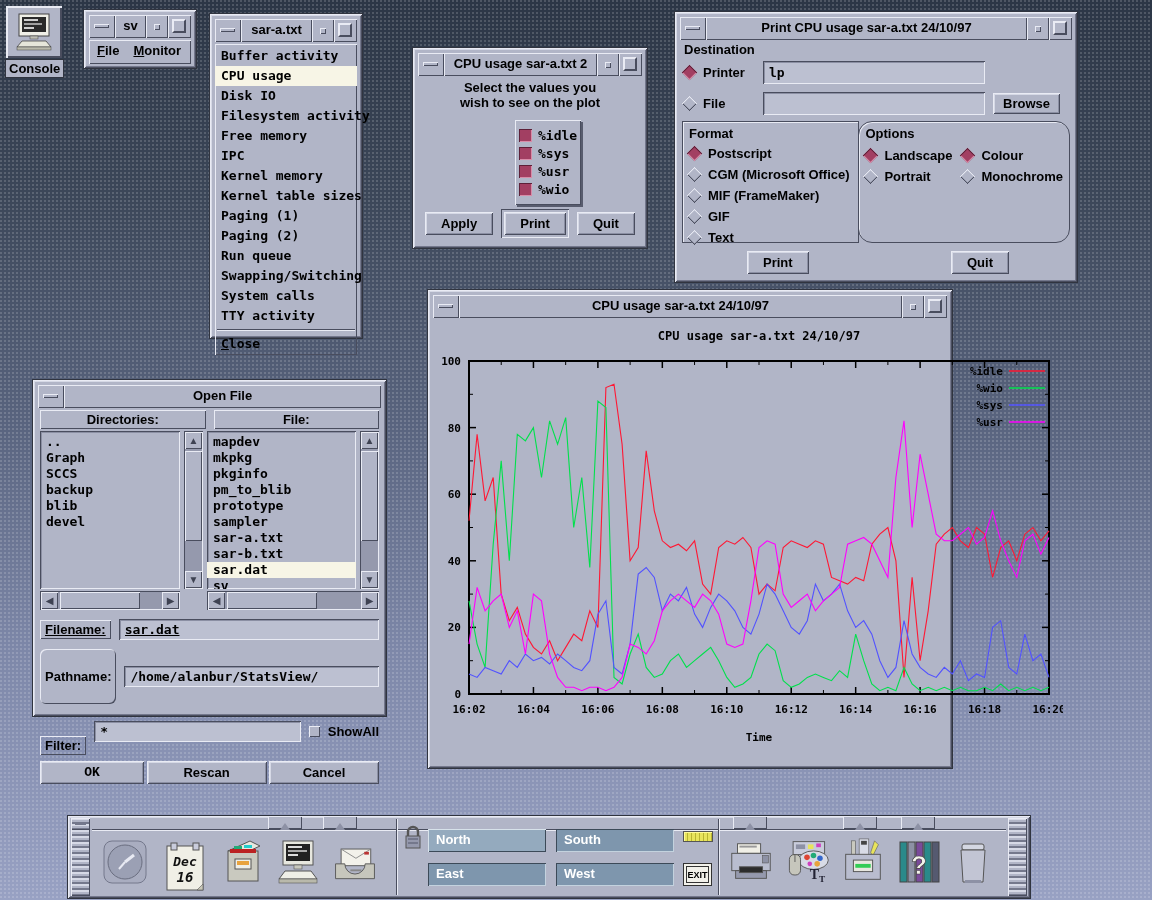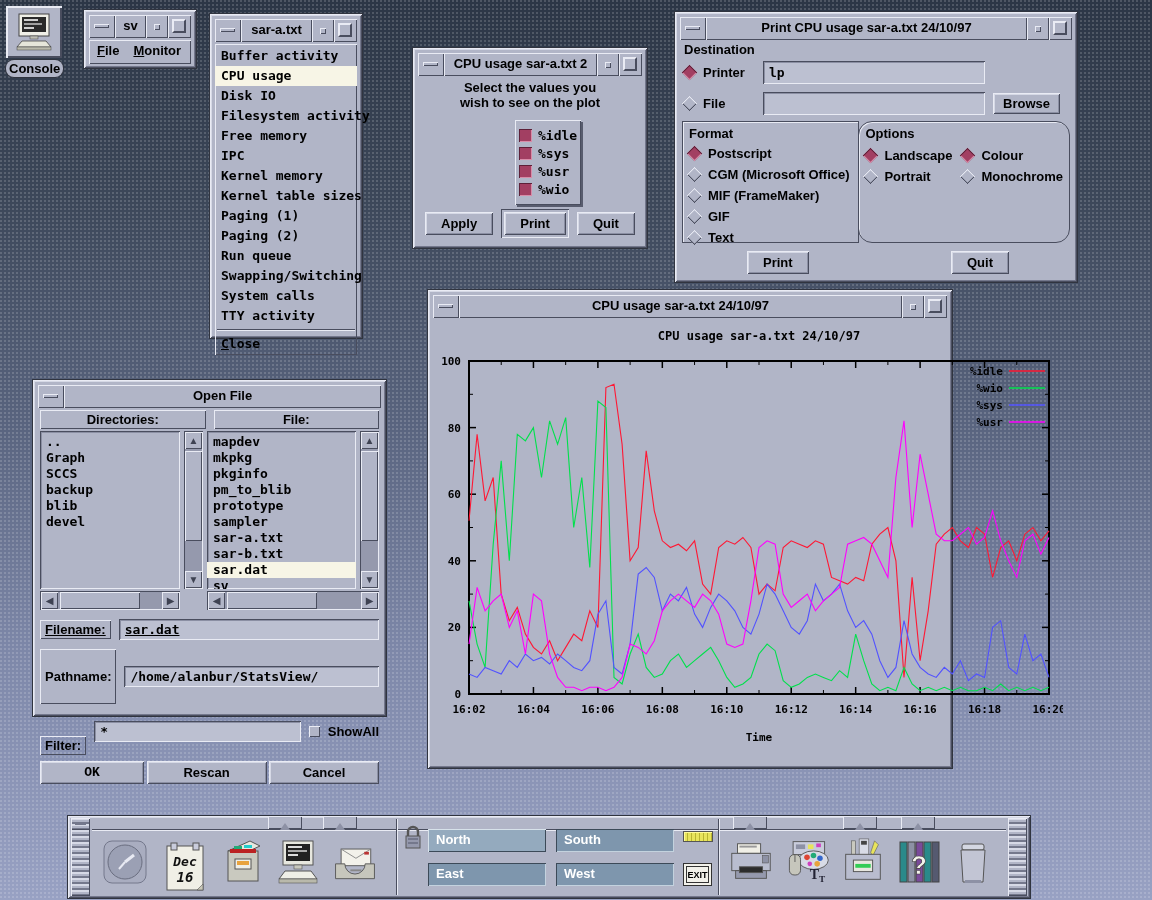--- a/index.html
+++ b/index.html
@@ -91,21 +91,21 @@
       <rect x="6" y="3" width="30" height="22" fill="#efefe7" stroke="#444"></rect>
       <rect x="9" y="6" width="24" height="15" fill="#2a2a2a"></rect>
       <rect x="11" y="8" width="14" height="2" fill="#cfcfcf"></rect>
         <rect x="11" y="12" width="18" height="2" fill="#9f9f9f"></rect>
         <rect x="11" y="16" width="10" height="2" fill="#cfcfcf"></rect>
       <rect x="17" y="25" width="8" height="3" fill="#bdbdb3" stroke="#444" stroke-width="0.5"></rect>
       <polygon points="4,36 38,36 33,30 9,30" fill="#e6e6da" stroke="#444" stroke-width="0.8"></polygon>
       <rect x="4" y="36" width="34" height="3" fill="#b9b9ab" stroke="#444" stroke-width="0.5"></rect>
     </svg>
   </div>
-  <div class="lbl" style="margin-top:2px;background:var(--bg);box-shadow:0 0 0 1px var(--frame);padding:1px 3px;display:inline-block;font-size:13px;border-radius:8px;">Console</div>
+  <div class="lbl" style="margin-top:2px;background:var(--bg);box-shadow:0 0 0 1px var(--frame);padding:1px 3px;display:inline-block;font-size:13px;">Console</div>
 </div>
 
 <div class="win" style="left:84px;top:10px;width:112px;height:58px;">
   <div class="tb">
     <div class="tb-menu">
         <div class="dash"></div>
       </div>
     <div class="tb-title">sv</div>
     <div class="tb-min">
         <div class="dot"></div>
@@ -441,21 +441,21 @@
       <div class="sb-arr">◀</div>
       <div class="sb-thumb" style="width:90px;"></div>
       <div class="sb-arr" style="margin-left:auto;">▶</div>
     </div>
   </div>
   <div class="row" style="margin:9px 2px;text-decoration:underline;">
     <span class="raisedchip lbl" style="padding:2px 5px;">Filename:</span>
     <input class="input mono" style="flex: 1 1 0%; height: 21px;" value="sar.dat">
   </div>
   <div class="row" style="margin:3px 2px;">
-    <span class="raisedchip lbl" style="padding:20px 5px;">Pathname:</span>
+    <span class="raisedchip lbl" style="padding:20px 5px;border-radius:6px;">Pathname:</span>
     <input class="input mono" style="flex: 1 1 0%; height: 21px;" value="/home/alanbur/StatsView/">
   </div>
   <div class="row" style="margin:3px 2px;">
     <span class="raisedchip lbl" style="padding:2px 5px;margin-top:29px;">Filter:</span>
     <input class="input mono" style="flex: 1 1 0%; height: 21px;" value="*">
     <span class="chk off" style="width:11px;height:11px;"></span>
     <span class="lbl">ShowAll</span>
   </div>
   <div style="display:flex;justify-content:space-between;margin:6px 2px 0;">
     <span class="btn" style="width:104px;font-family:Liberation Mono, monospace;">OK</span>

